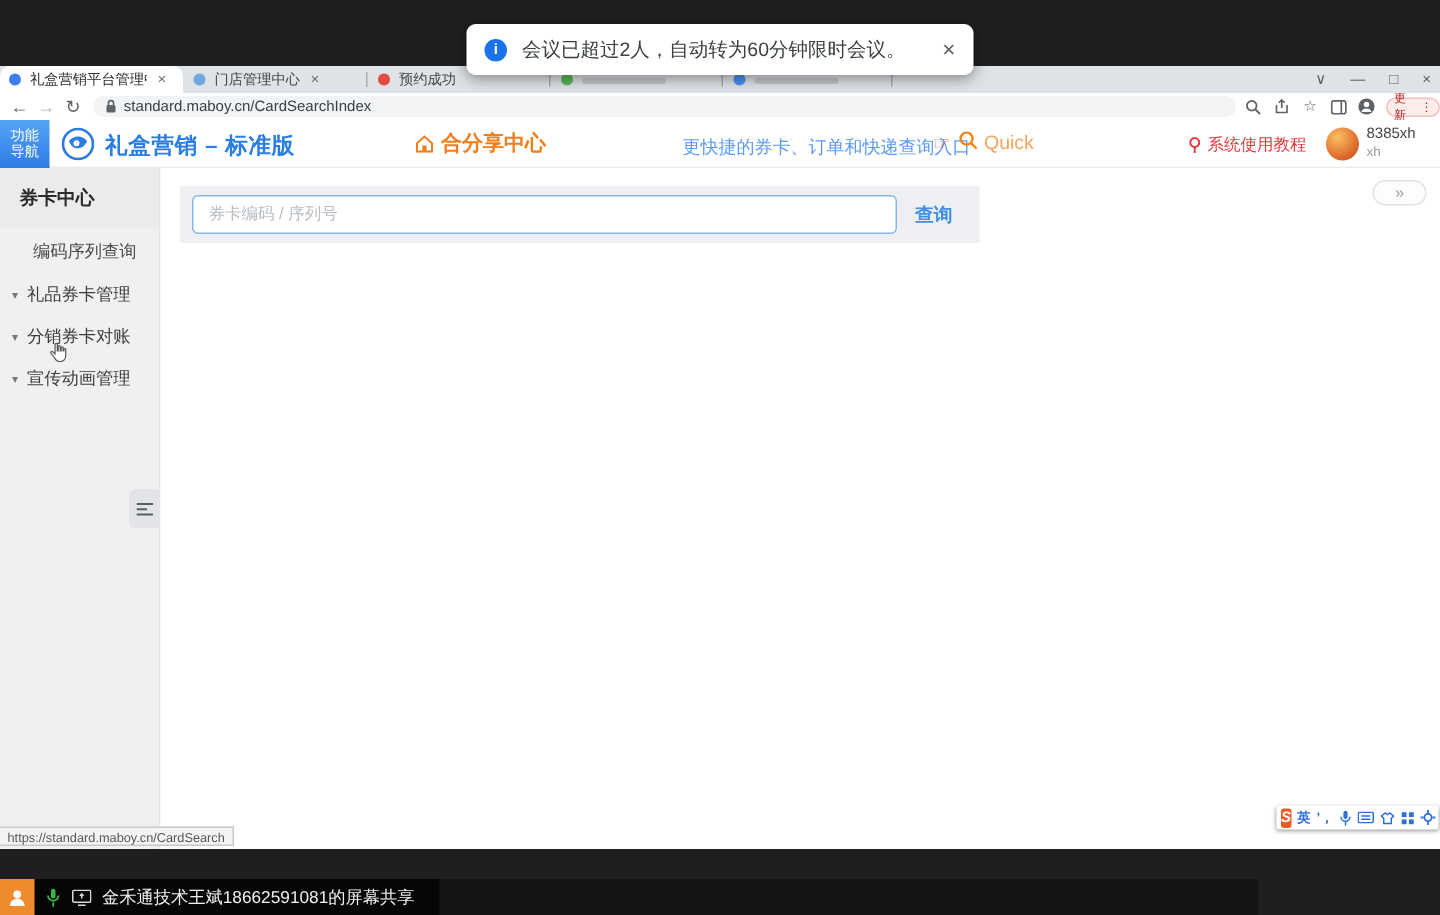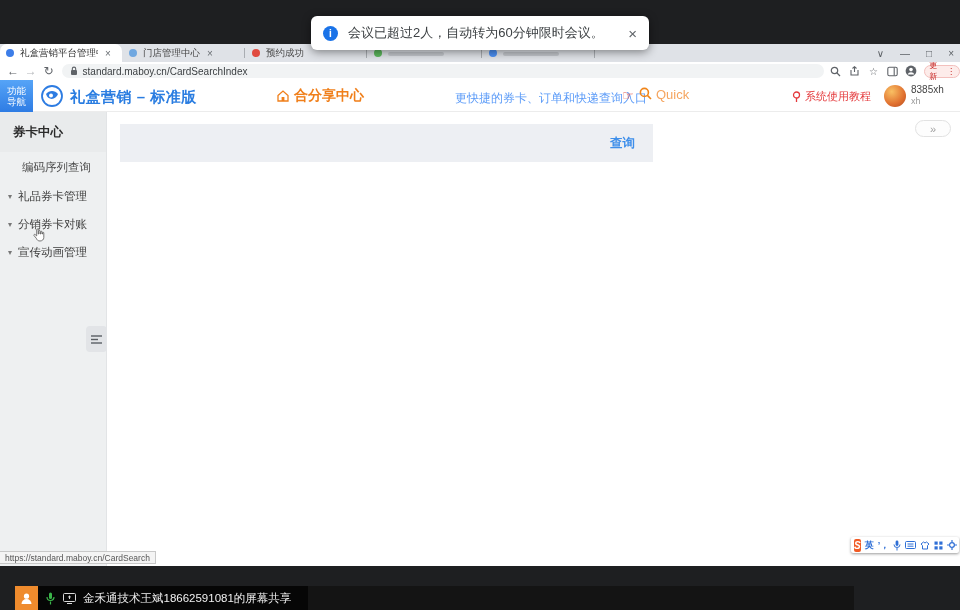--- a/index.html
+++ b/index.html
@@ -86,21 +86,21 @@
 
   
   .ime-bar { position:absolute; left:851px; top:537px; width:108px; height:16px; background:#fff; border-radius:2px;
     box-shadow:0 1px 3px rgba(0,0,0,.4); display:flex; align-items:center; padding:0 3px; gap:4px; z-index:60; }
   .ime-logo { width:13px; height:13px; background:#f15a24; border-radius:2px; color:#fff; font-size:10px;
     font-weight:bold; font-style:italic; display:flex; align-items:center; justify-content:center; cursor:pointer; }
   .ime-it { font-size:9px; font-weight:bold; color:#2f6fd6; cursor:pointer; line-height:1; }
   .ime-svg { display:flex; align-items:center; cursor:pointer; }
 
   
-  .taskbar { position:absolute; left:15px; top:586px; width:839px; height:24px; background:#141414; }
+  .taskbar { position:absolute; left:0; top:586px; width:839px; height:24px; background:#141414; }
   .share-chip { position:absolute; left:0; top:0; height:24px; width:293px; background:#060606; display:flex; align-items:center; }
   .tb-person { width:23px; height:24px; background:#ef8b2d; display:flex; align-items:center; justify-content:center; flex:none; }
   .chip-ic { margin-left:8px; display:flex; align-items:center; }
   .share-text { margin-left:7px; color:#f0f0f0; font-size:11.5px; white-space:nowrap; }
 </style>
 </head>
 <body>
 
 <div class="toast">
   <div class="toast-icon">i</div>
@@ -260,20 +260,21 @@
           <line x1="0" y1="1" x2="11" y2="1" stroke="#5a5e63" stroke-width="1.4"></line>
           <line x1="0" y1="4.5" x2="7" y2="4.5" stroke="#5a5e63" stroke-width="1.4"></line>
           <line x1="0" y1="8" x2="11" y2="8" stroke="#5a5e63" stroke-width="1.4"></line>
         </svg>
       </div>
     </div>
 
     <div class="main">
       <div class="collapse-pill">»</div>
       <div class="search-panel">
+        <input class="search-input" type="text" placeholder="券卡编码 / 序列号" style="">
         <div class="search-btn">查询</div>
       </div>
     </div>
   </div>
 
   <div class="status-tooltip">https://standard.maboy.cn/CardSearch</div>
 </div>
 
 <div class="ime-bar">
   <span class="ime-logo">S</span>

